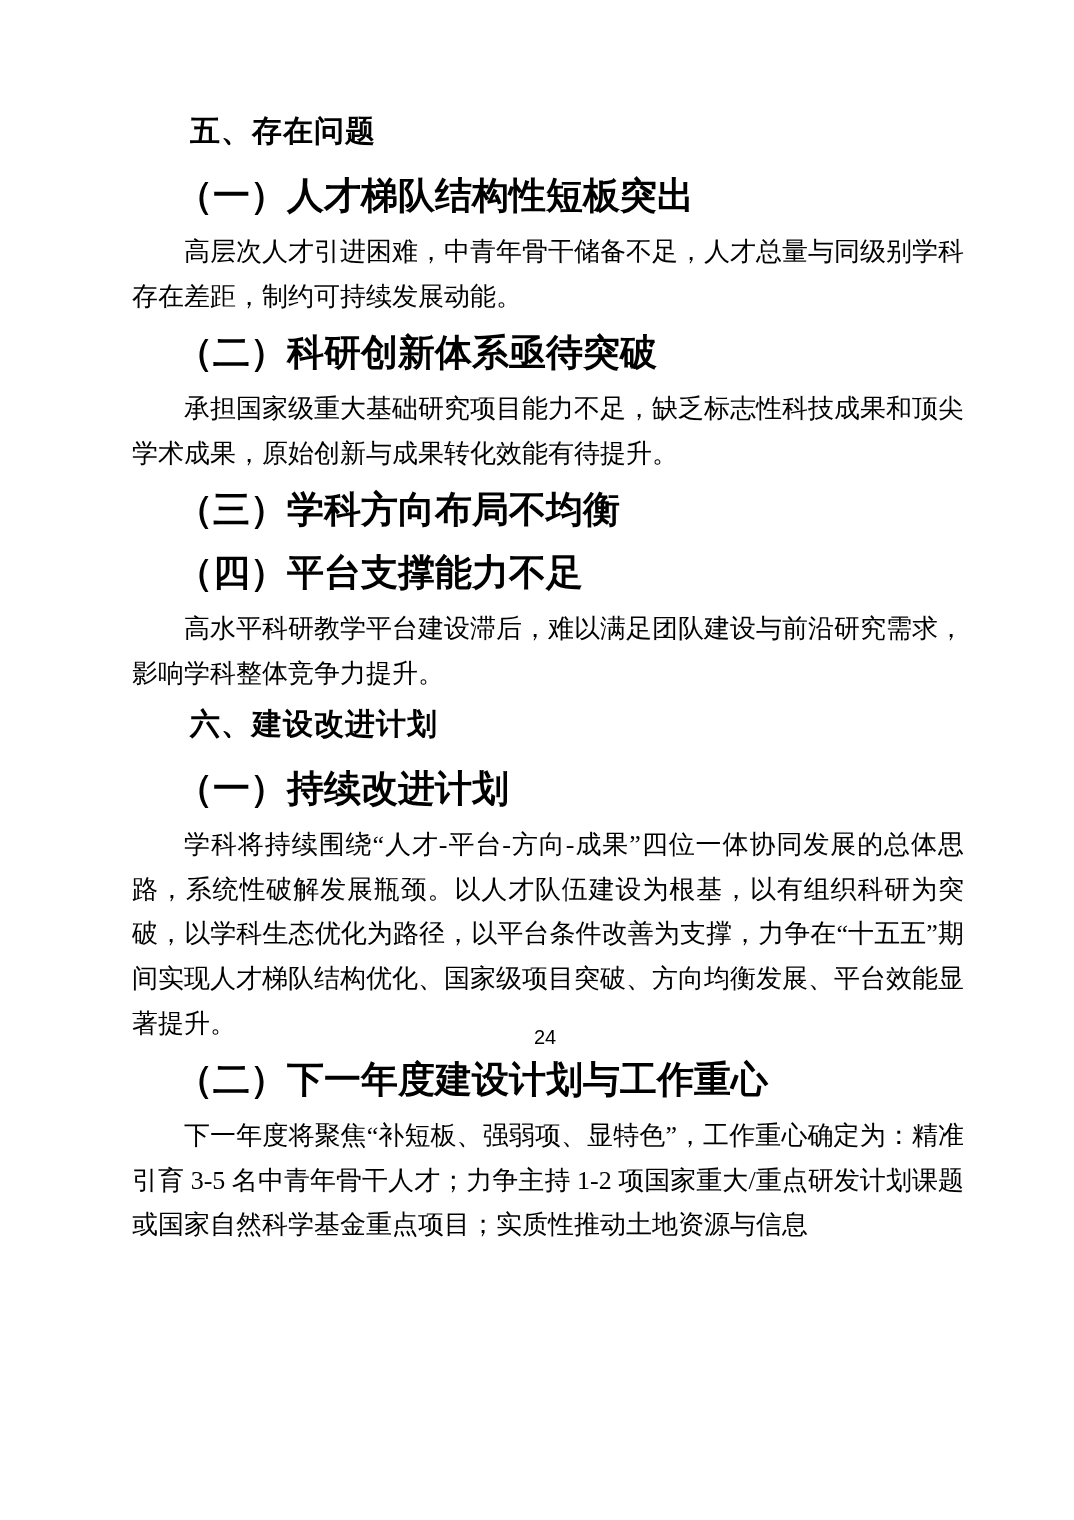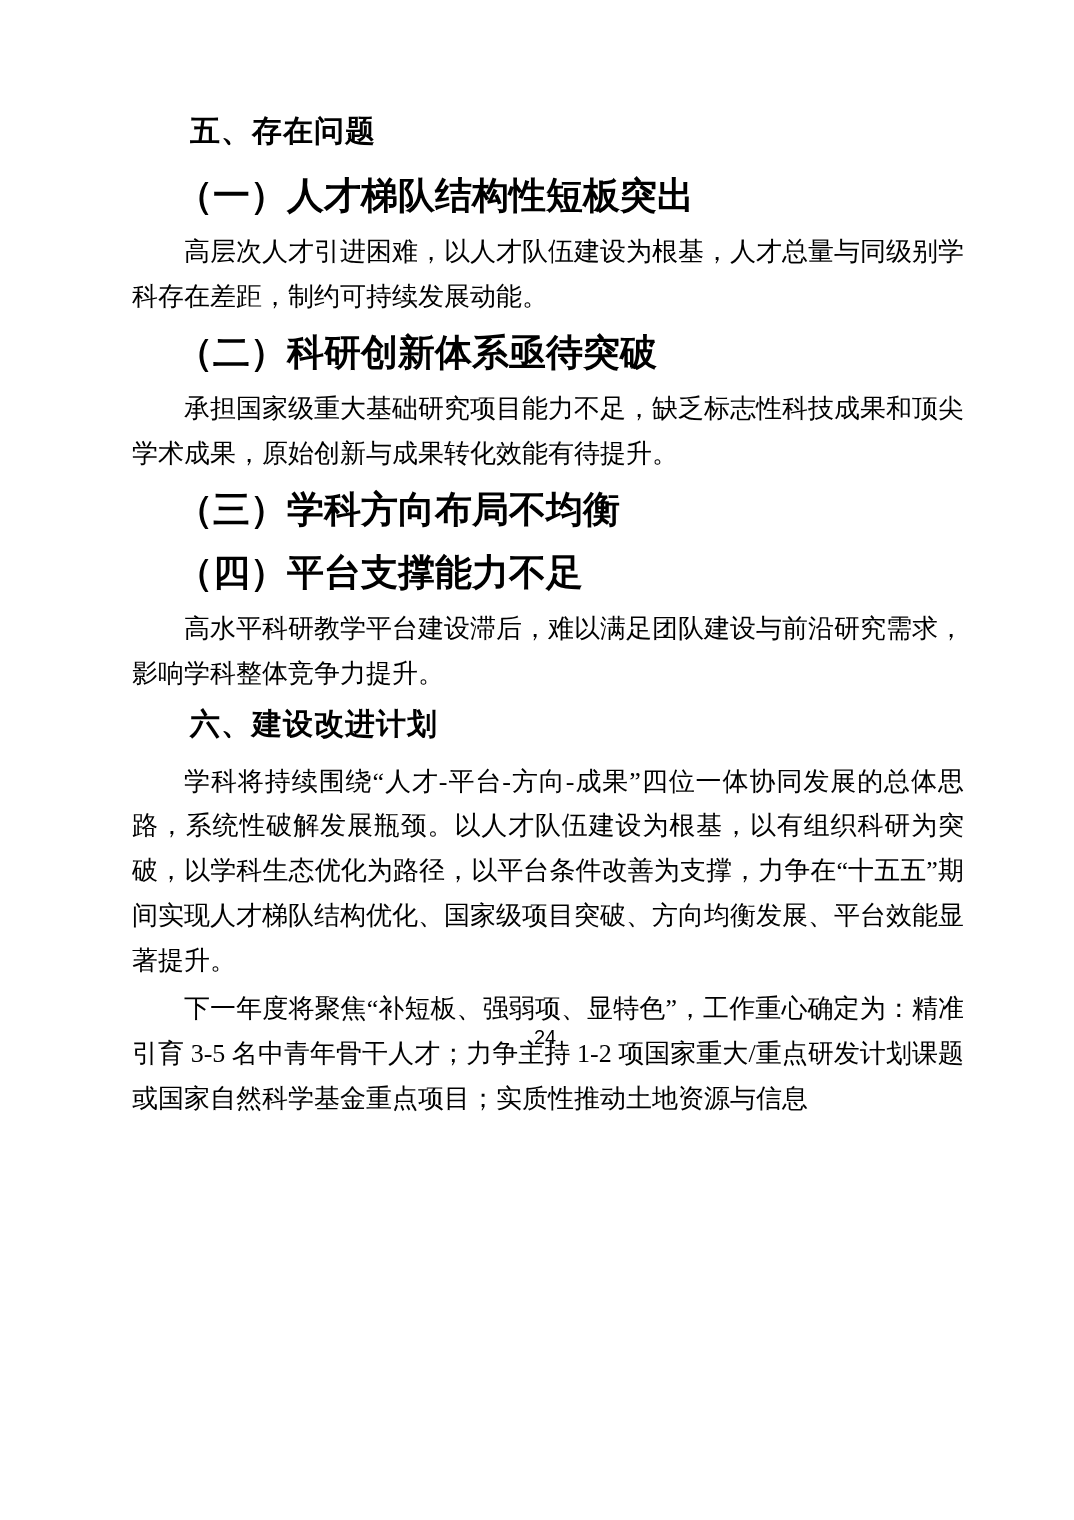--- a/index.html
+++ b/index.html
@@ -56,30 +56,32 @@
   }
 </style>
 </head>
 <body>
 
 <div class="page">
 
   <h1 class="h1">五、存在问题</h1>
 
   <h2 class="h2">（一）人才梯队结构性短板突出</h2>
-  <p class="p">高层次人才引进困难，以人才队伍建设为根基，人才总量与同级别学科存在差距，制约可持续发展动能。</p>
+  <p class="p">高层次人才引进困难，中青年骨干储备不足，人才总量与同级别学科存在差距，制约可持续发展动能。</p>
 
   <h2 class="h2">（二）科研创新体系亟待突破</h2>
   <p class="p">承担国家级重大基础研究项目能力不足，缺乏标志性科技成果和顶尖学术成果，原始创新与成果转化效能有待提升。</p>
 
   <h2 class="h2">（三）学科方向布局不均衡</h2>
 
   <h2 class="h2">（四）平台支撑能力不足</h2>
   <p class="p">高水平科研教学平台建设滞后，难以满足团队建设与前沿研究需求，影响学科整体竞争力提升。</p>
 
   <h1 class="h1">六、建设改进计划</h1>
 
+  <h2 class="h2">（一）持续改进计划</h2>
   <p class="p">学科将持续围绕“人才-平台-方向-成果”四位一体协同发展的总体思路，系统性破解发展瓶颈。以人才队伍建设为根基，以有组织科研为突破，以学科生态优化为路径，以平台条件改善为支撑，力争在“十五五”期间实现人才梯队结构优化、国家级项目突破、方向均衡发展、平台效能显著提升。</p>
 
+  <h2 class="h2">（二）下一年度建设计划与工作重心</h2>
   <p class="p">下一年度将聚焦“补短板、强弱项、显特色”，工作重心确定为：精准引育 3-5 名中青年骨干人才；力争主持 1-2 项国家重大/重点研发计划课题或国家自然科学基金重点项目；实质性推动土地资源与信息</p>
 
   <div class="page-number">24</div>
 </div>
 
 </body></html>

